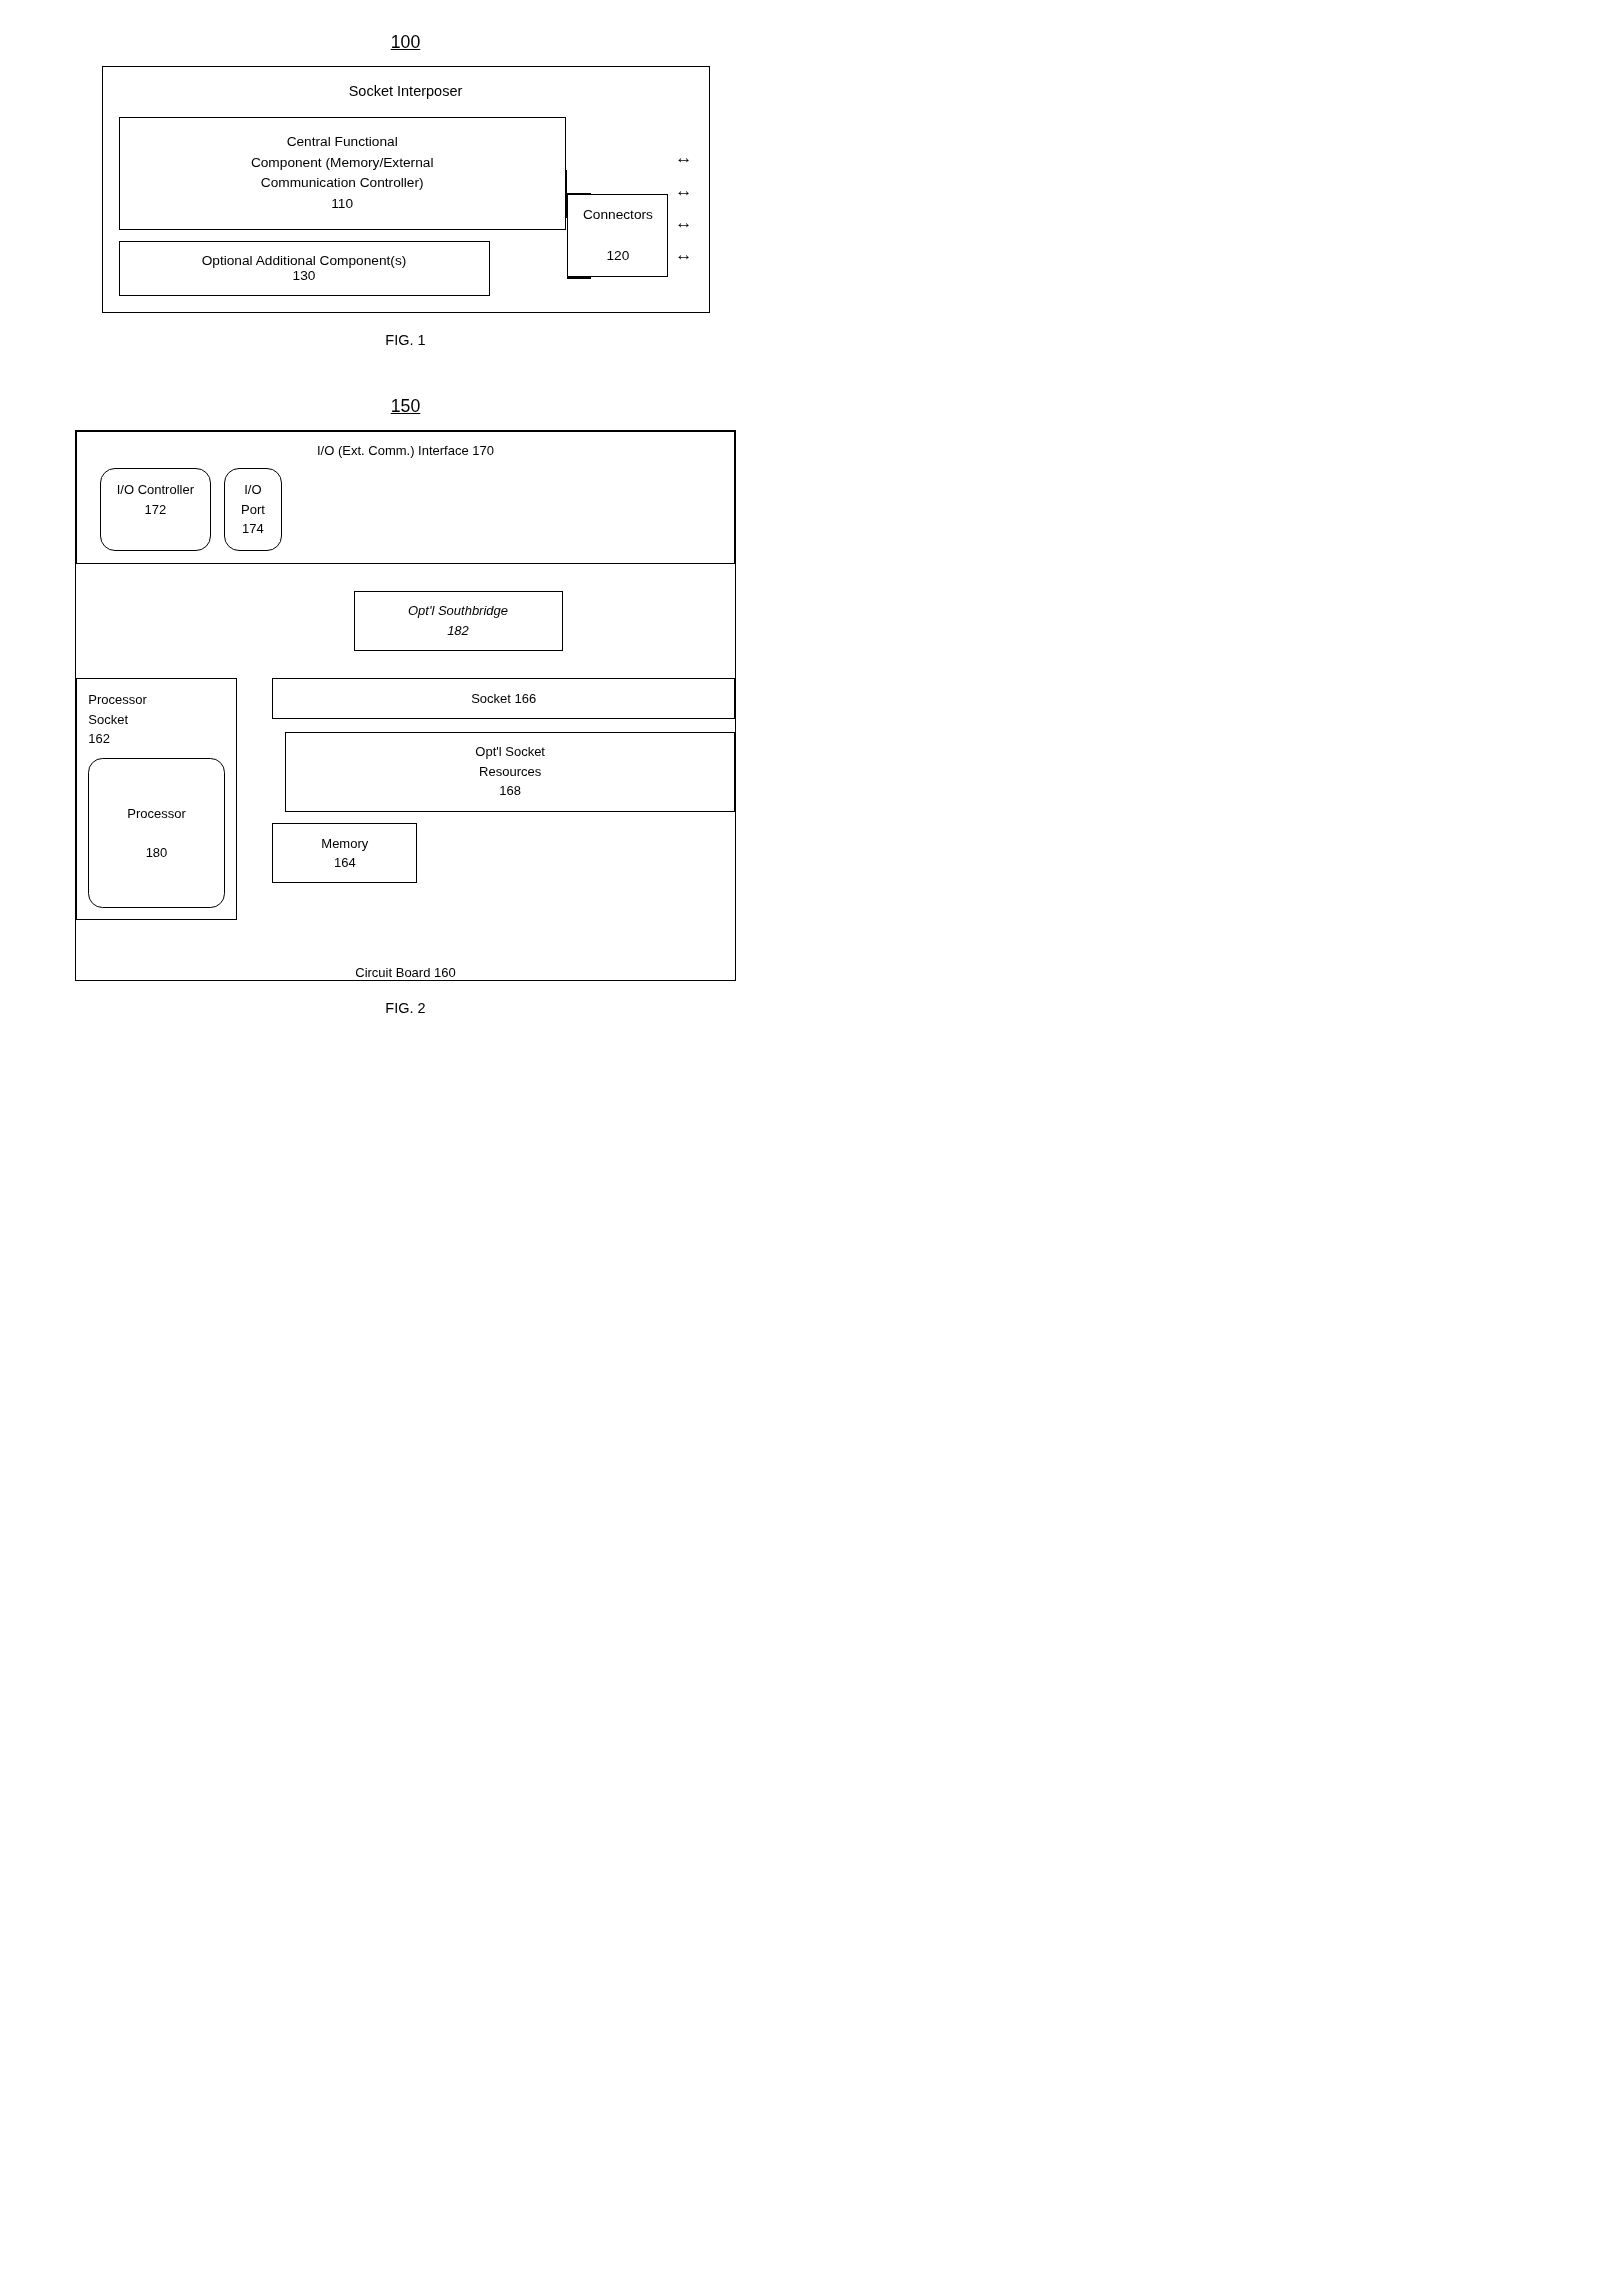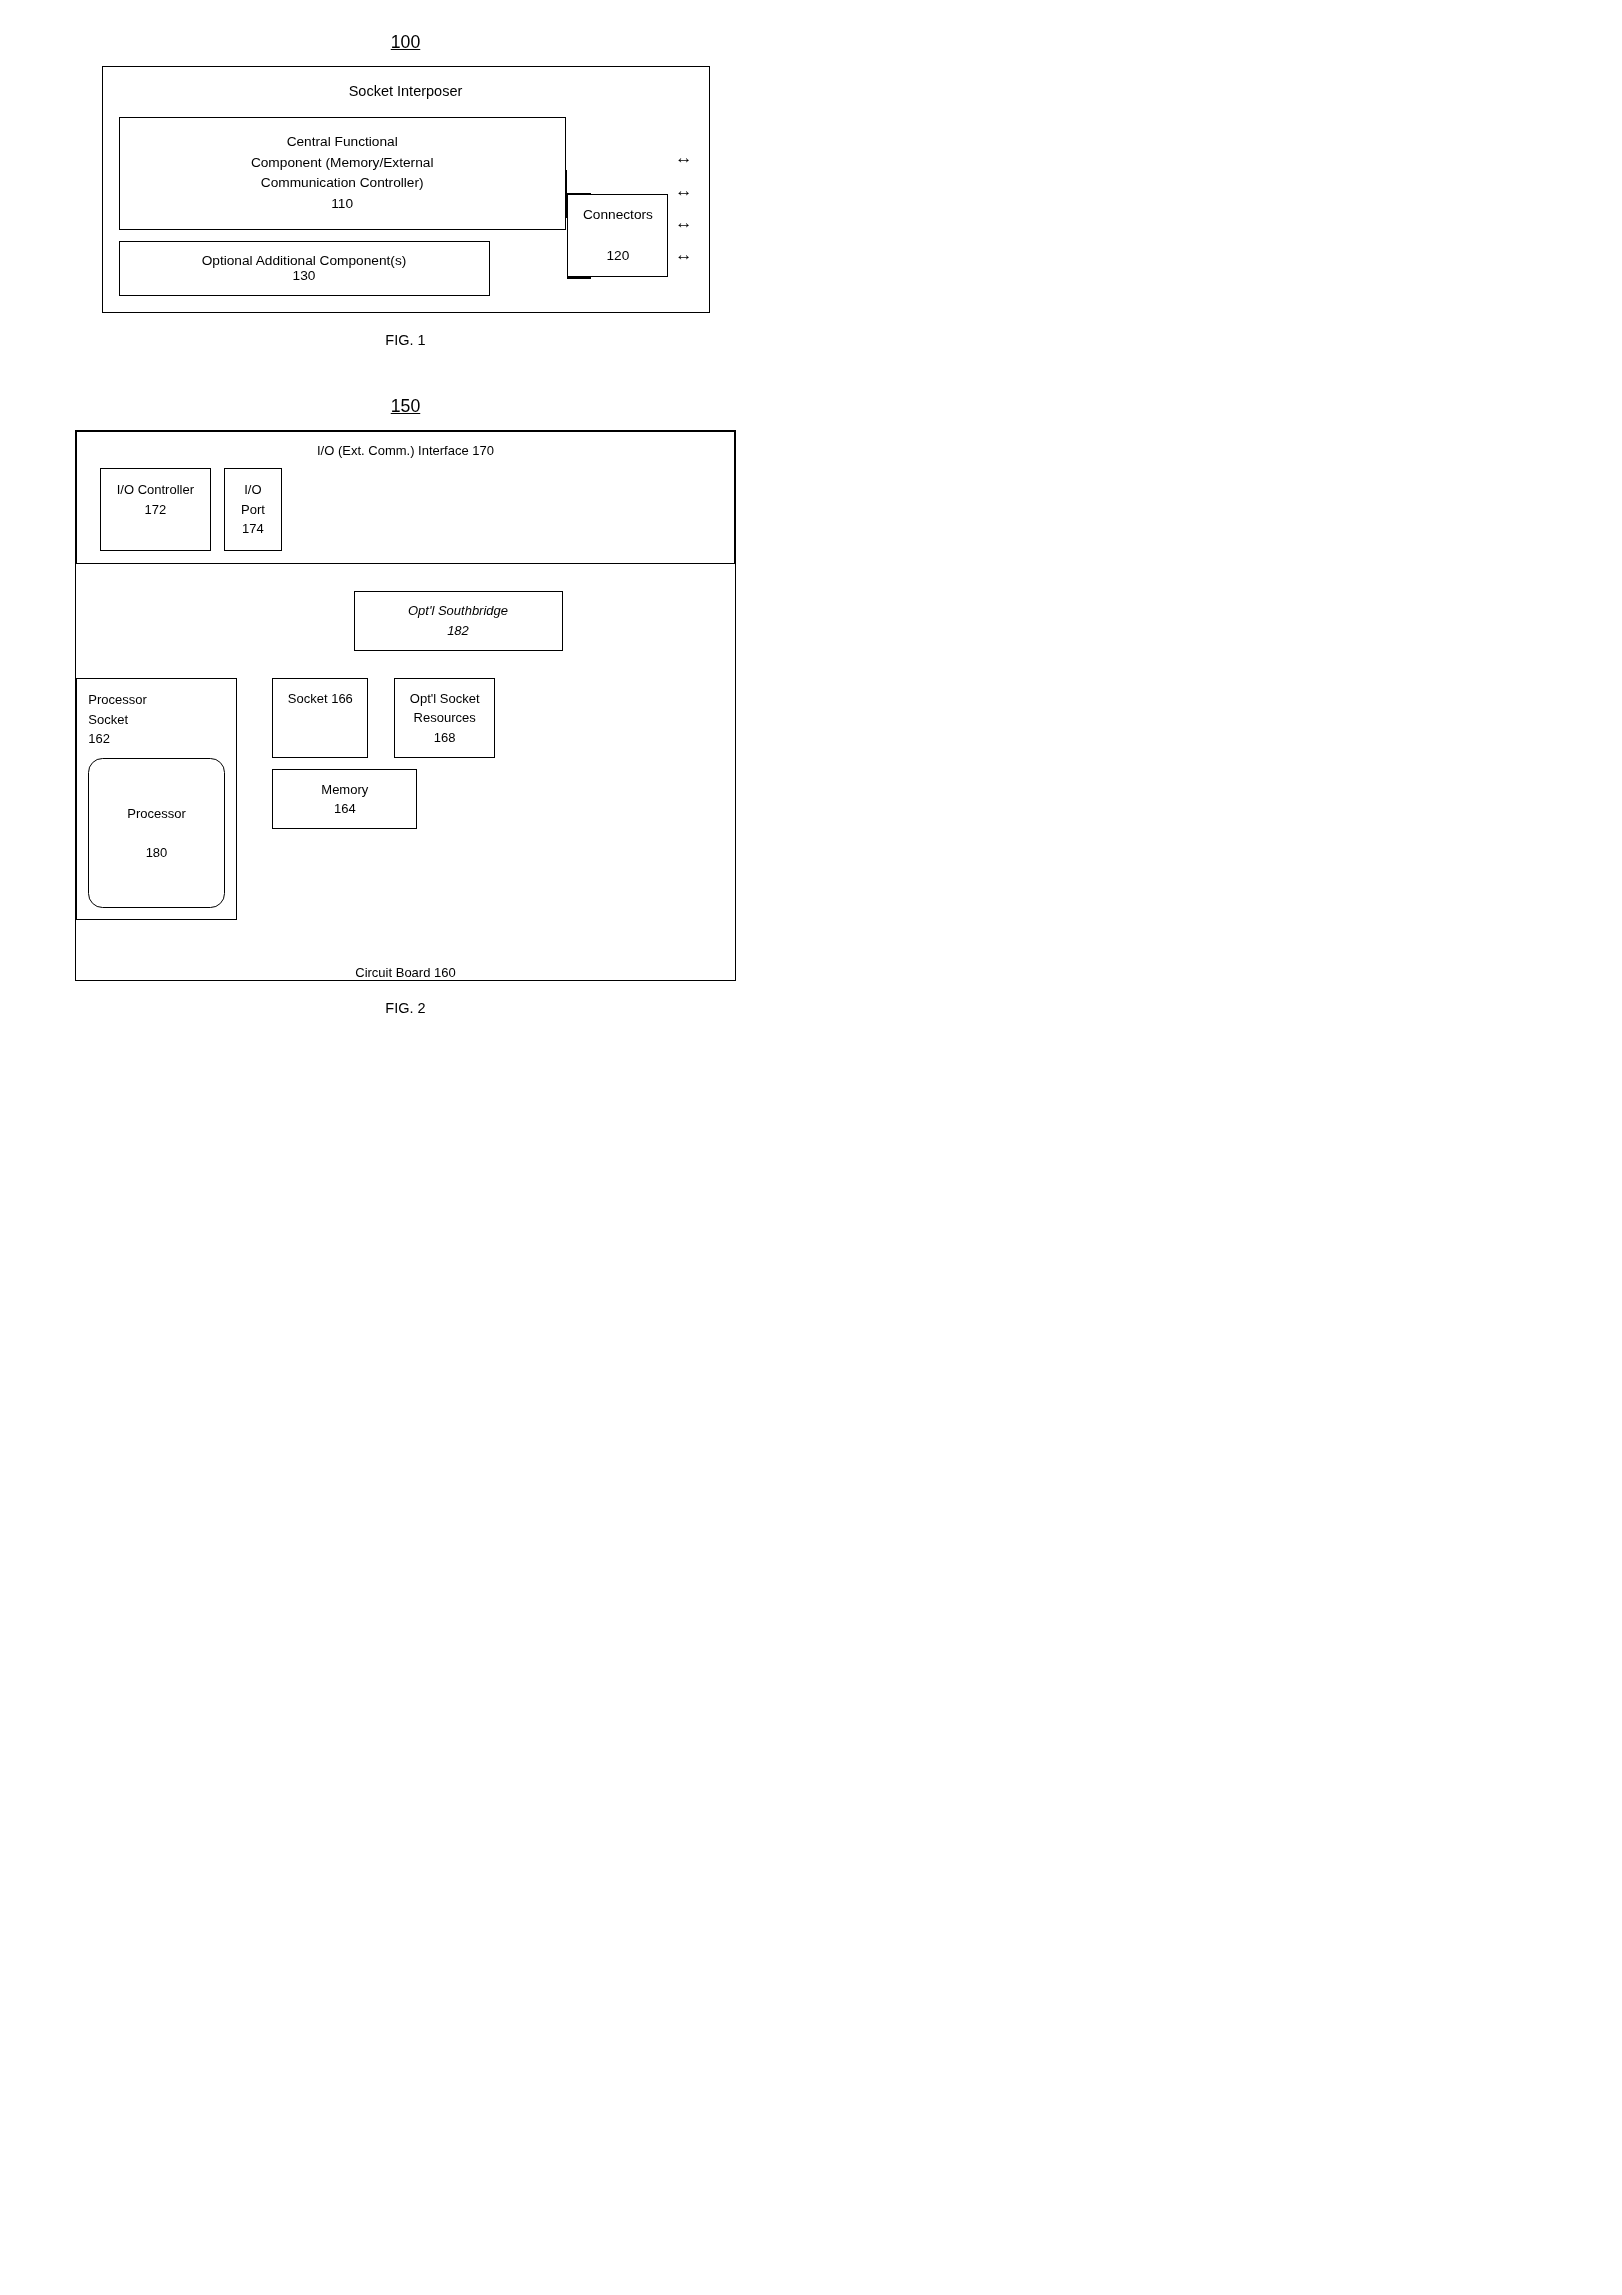--- a/index.html
+++ b/index.html
@@ -145,21 +145,21 @@
 
     .fig2-io-inner {
       display: flex;
       flex-direction: row;
       gap: 13px;
       padding-left: 9.7px;
     }
 
     .fig2-rounded-box {
       border: 1.6px solid #000;
-      border-radius: 0;
+      border-radius: 15px;
       padding: 11.3px 16px;
       text-align: center;
       font-size: 13px;
       line-height: 1.5;
     }
 
     .fig2-southbridge-box {
       border: 1.6px solid #000;
       padding: 9.7px 19.3px;
       text-align: center;
@@ -201,21 +201,21 @@
     .fig2-right-col {
       display: flex;
       flex-direction: column;
       gap: 11.3px;
       flex: 1;
       padding-left: 19.3px;
     }
 
     .fig2-socket166-row {
       display: flex;
-      flex-direction: row;
+      flex-direction: column;
       gap: 13px;
       align-items: stretch;
     }
 
     .fig2-rect-box {
       border: 1.6px solid #000;
       padding: 9.7px 14.5px;
       text-align: center;
       font-size: 13px;
       line-height: 1.5;

